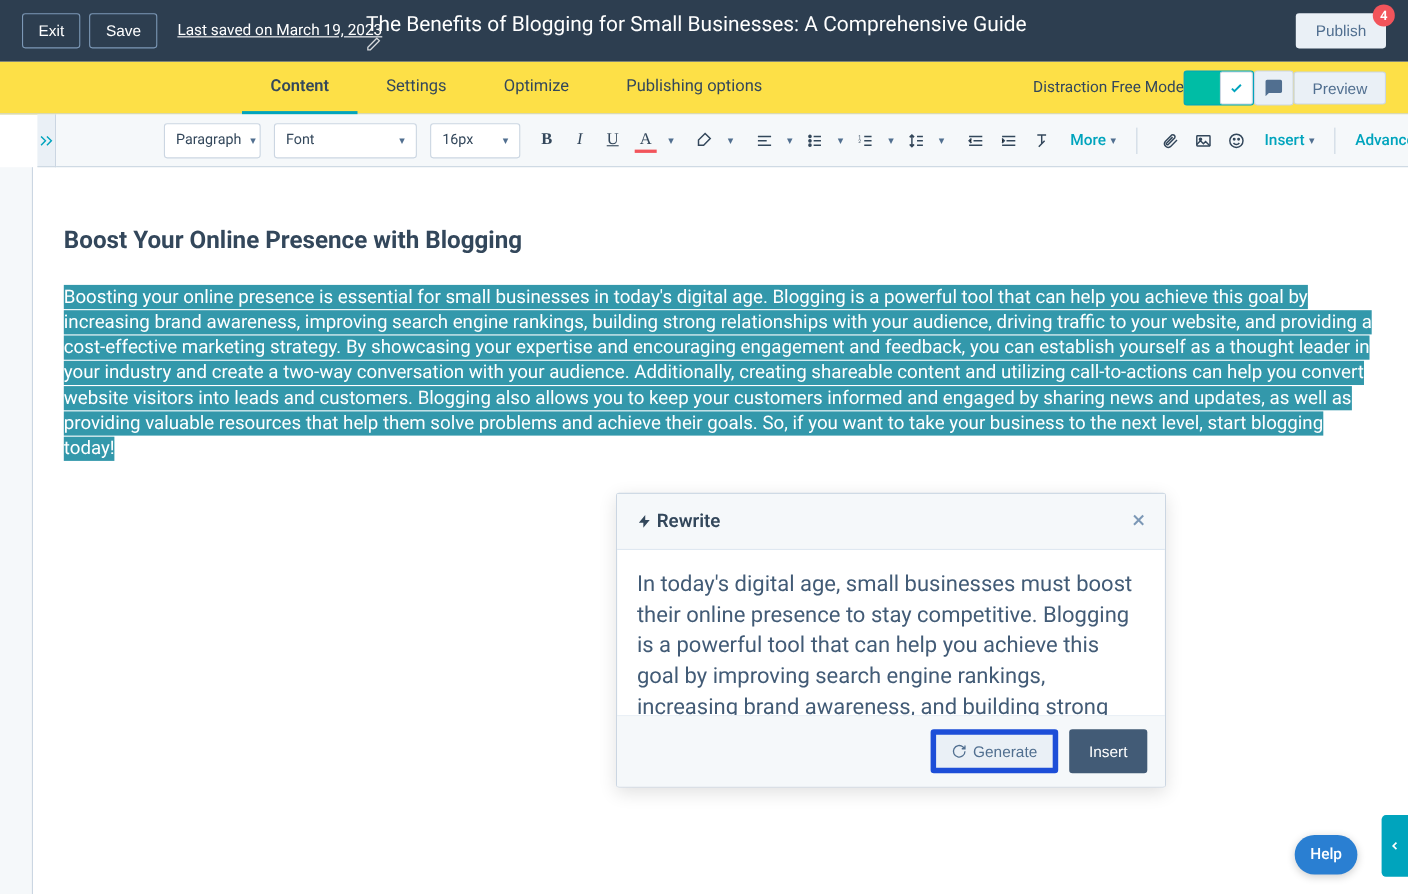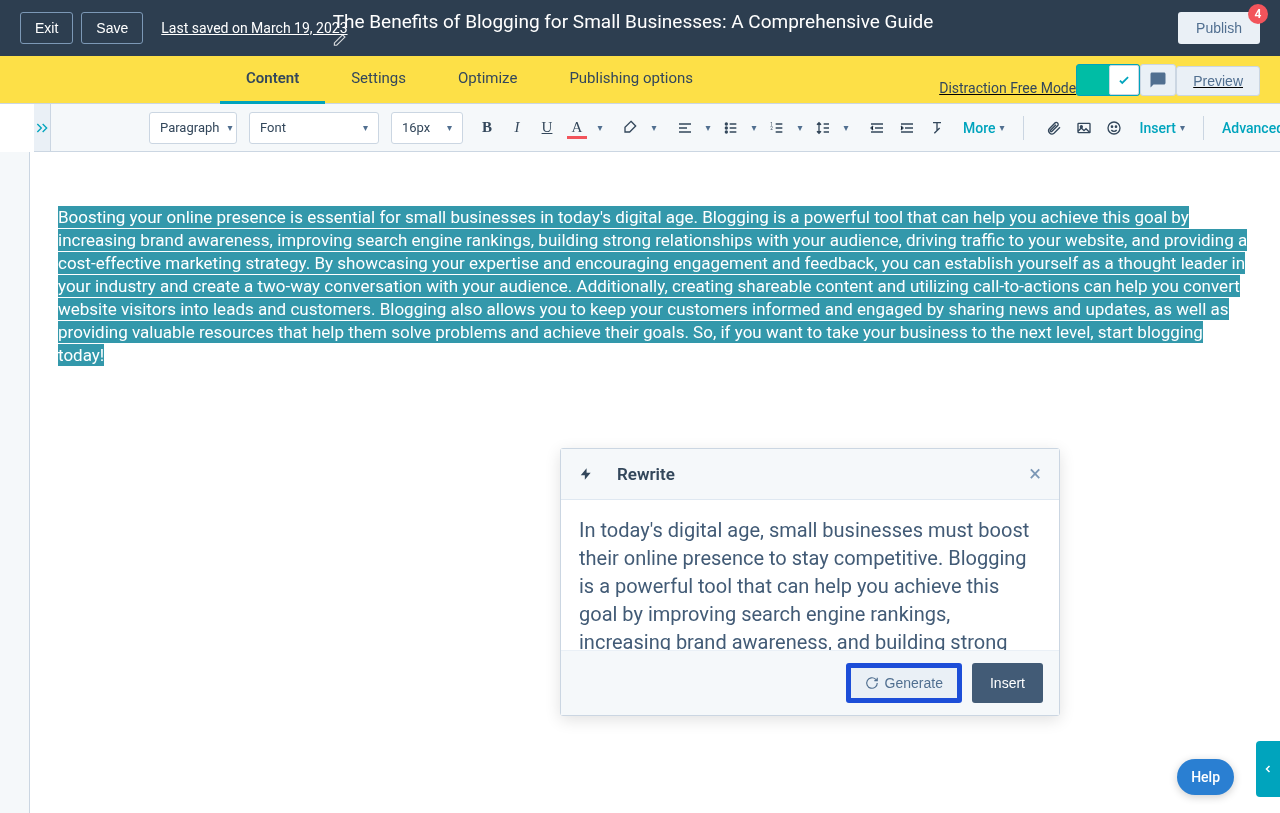--- a/index.html
+++ b/index.html
@@ -13,21 +13,21 @@
 .pencil-icon { margin-left: 14px; opacity: 0.8; }
 .publish-wrap { margin-left: auto; position: relative; }
 .btn-publish { background: #eaf0f6; color: #516f90; border: none; padding: 8px 18px; border-radius: 3px; font-size: 14px; cursor: pointer; }
 .badge { position: absolute; top: -8px; right: -8px; background: #f2545b; color: #fff; border-radius: 50%; width: 20px; height: 20px; display: flex; align-items: center; justify-content: center; font-size: 12px; font-weight: 600; }
 
 
 .tabbar { background: #fde047; height: 48px; display: flex; align-items: center; border-bottom: 1px solid #cbd6e2; padding: 0 20px; }
 .tabs { display: flex; gap: 0; margin-left: 200px; }
 .tab { padding: 0 26px; height: 48px; display: flex; align-items: center; font-size: 15px; color: #33475b; cursor: pointer; border-bottom: 3px solid transparent; }
 .tab.active { font-weight: 600; border-bottom-color: #00a4bd; }
-.tabbar-right { margin-left: auto; display: flex; align-items: flex-end; gap: 0; text-decoration: underline; }
+.tabbar-right { margin-left: auto; display: flex; align-items: center; gap: 0; }
 .dfm-label { color: #33475b; font-size: 14px; }
 .toggle { width: 64px; height: 32px; background: #00bda5; border-radius: 3px; position: relative; border: 1px solid #00a4bd; display: flex; align-items: center; }
 .toggle-handle { position: absolute; right: 0; width: 30px; height: 30px; background: #fff; border-radius: 2px; display: flex; align-items: center; justify-content: center; color: #00a4bd; border: 1px solid #cbd6e2; }
 .btn-icon-sq { width: 36px; height: 32px; border: 1px solid #cbd6e2; background: #eaf0f6; border-radius: 3px; display: flex; align-items: center; justify-content: center; color: #516f90; cursor: pointer; }
 .btn-preview { background: #eaf0f6; border: 1px solid #cbd6e2; color: #516f90; padding: 6px 16px; border-radius: 3px; font-size: 14px; cursor: pointer; }
 
 
 .toolbar-row { display: flex; margin-left: 34px; }
 .side-toggle { width: 30px; height: 48px; background: #eaf0f6; border-right: 1px solid #cbd6e2; border-bottom: 1px solid #cbd6e2; display: flex; align-items: center; justify-content: center; color: #00a4bd; cursor: pointer; }
 .toolbar { flex: 1; height: 48px; background: #f5f8fa; border-bottom: 1px solid #cbd6e2; display: flex; align-items: center; padding: 0 8px; gap: 4px; }
@@ -50,21 +50,21 @@
 .editor-wrap { display: flex; height: calc(813px - 56px - 48px - 48px); }
 .left-rail { width: 30px; background: #f5f8fa; border-right: 1px solid #cbd6e2; }
 .editor { flex: 1; padding: 54px 28px 28px 28px; position: relative; overflow: hidden; }
 .heading { font-size: 22px; font-weight: 700; color: #33475b; margin-bottom: 28px; }
 .para { font-size: 17px; line-height: 1.35; color: #fff; background: #3398ab; display: inline; padding: 1px 0; }
 .para-wrap { }
 
 
 .popup { position: absolute; left: 560px; top: 448px; width: 500px; background: #fff; border: 1px solid #cbd6e2; border-radius: 3px; box-shadow: 0 4px 16px rgba(0,0,0,0.12); }
 .popup-head { display: flex; align-items: center; padding: 14px 18px; border-bottom: 1px solid #dfe8f1; background: #f5f8fa; }
-.popup-title { font-size: 17px; font-weight: 600; color: #33475b; display: flex; align-items: center; gap: 24px; }
+.popup-title { font-size: 17px; font-weight: 600; color: #33475b; display: flex; align-items: center; gap: 4px; }
 .popup-close { margin-left: auto; color: #7c98b6; font-size: 22px; cursor: pointer; line-height: 1; }
 .popup-body { padding: 16px 18px; font-size: 20px; line-height: 1.4; color: #425b76; max-height: 150px; overflow: hidden; }
 .popup-foot { padding: 12px 16px; display: flex; justify-content: flex-end; gap: 10px; border-top: 1px solid #eaf0f6; background: #f5f8fa; }
 .btn-gen { background: #eaf0f6; border: 5px solid #1d4ed8; color: #516f90; padding: 7px 14px; border-radius: 3px; font-size: 14px; cursor: pointer; display: flex; align-items: center; gap: 6px; }
 .btn-insert { background: #425b76; color: #fff; border: none; padding: 8px 18px; border-radius: 3px; font-size: 14px; cursor: pointer; }
 
 
 .help-pill { position: absolute; bottom: 18px; right: 46px; background: #2a7fd2; color: #fff; padding: 10px 14px; border-radius: 22px; font-size: 14px; font-weight: 500; box-shadow: 0 2px 8px rgba(0,0,0,0.2); cursor: pointer; margin-top: 20px; }
 .side-tab { position: absolute; bottom: 16px; right: 0; width: 24px; height: 56px; background: #00a4bd; border-radius: 4px 0 0 4px; display: flex; align-items: center; justify-content: center; color: #fff; cursor: pointer; }
 
@@ -124,21 +124,21 @@
   </div>
   <div class="toolbar">
     <div class="tb-select" style="margin-left:90px;width:88px">
       <span>Paragraph</span>
         <span class="caret">▾</span>
     </div>
     <div class="tb-select" style="width:130px;justify-content:space-between">
       <span>Font</span>
         <span class="caret">▾</span>
     </div>
-    <div class="tb-select" style="width:72px;justify-content:space-between">
+    <div class="tb-select" style="width:82px;justify-content:space-between">
       <span>16px</span>
         <span class="caret">▾</span>
     </div>
     <div class="tb-group">
       <div class="tb-btn serif bold">B</div>
       <div class="tb-btn italic">I</div>
       <div class="tb-btn underline serif">U</div>
       <div class="tb-btn text-color serif">A<div class="text-color-bar"></div></div>
       <div class="tb-btn" style="width:14px">
           <span class="caret">▾</span>
@@ -245,20 +245,21 @@
     <div class="tb-more">
       <span>Advanced</span>
         <span class="caret">▾</span>
     </div>
   </div>
 </div>
 
 <div class="editor-wrap">
   <div class="left-rail"></div>
   <div class="editor">
+    <h2 class="heading">Boost Your Online Presence with Blogging</h2>
     <div class="para-wrap">
       <span class="para">Boosting your online presence is essential for small businesses in today's digital age. Blogging is a powerful tool that can help you achieve this goal by increasing brand awareness, improving search engine rankings, building strong relationships with your audience, driving traffic to your website, and providing a cost-effective marketing strategy. By showcasing your expertise and encouraging engagement and feedback, you can establish yourself as a thought leader in your industry and create a two-way conversation with your audience. Additionally, creating shareable content and utilizing call-to-actions can help you convert website visitors into leads and customers. Blogging also allows you to keep your customers informed and engaged by sharing news and updates, as well as providing valuable resources that help them solve problems and achieve their goals. So, if you want to take your business to the next level, start blogging today!</span>
     </div>
   </div>
 </div>
 
 <div class="popup">
   <div class="popup-head">
     <div class="popup-title">
       <span>

